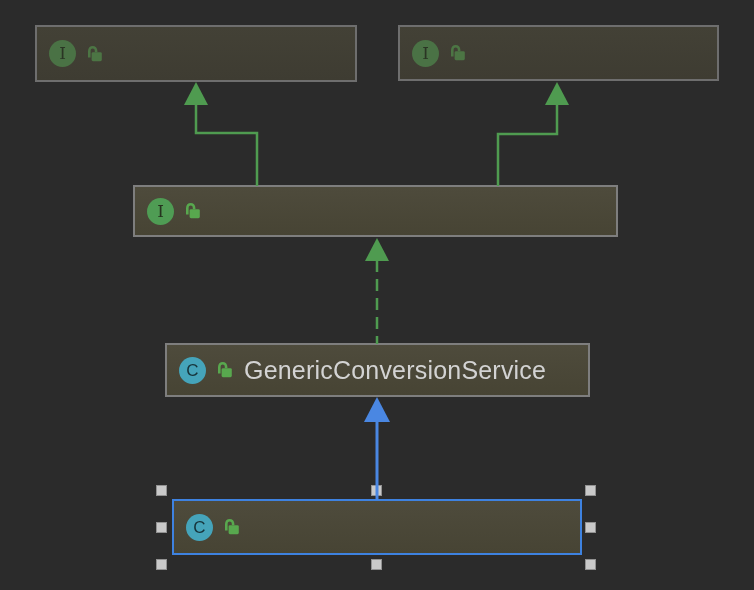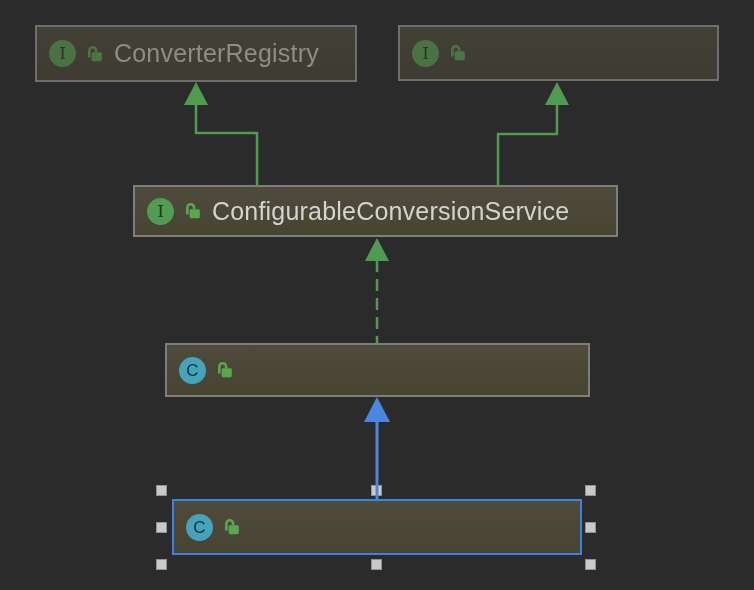--- a/index.html
+++ b/index.html
@@ -45,52 +45,51 @@
 <div class="canvas">
 
   <div class="node dim iface" style="left:35px;top:25px;width:322px;height:57px">
     <span class="ico">
       <span>I</span>
     </span>
     <svg class="lock" width="20" height="20" viewBox="0 0 20 20" fill="currentColor">
       <path d="M4 13.5 V7 C4 3.9 6 2 8.7 2 C11.4 2 13.4 3.9 13.4 7 V8.2 H10.8 V7 C10.8 5.3 9.8 4.6 8.7 4.6 C7.6 4.6 6.6 5.3 6.6 7 V13.5 Z"></path>
       <rect x="7.6" y="8.2" width="10.2" height="9" rx="1.4"></rect>
     </svg>
-    <span class="label">ConverterRegistry</span>
   </div>
 
   <div class="node dim iface" style="left:398px;top:25px;width:321px;height:56px">
     <span class="ico">
       <span>I</span>
     </span>
     <svg class="lock" width="20" height="20" viewBox="0 0 20 20" fill="currentColor">
       <path d="M4 13.5 V7 C4 3.9 6 2 8.7 2 C11.4 2 13.4 3.9 13.4 7 V8.2 H10.8 V7 C10.8 5.3 9.8 4.6 8.7 4.6 C7.6 4.6 6.6 5.3 6.6 7 V13.5 Z"></path>
       <rect x="7.6" y="8.2" width="10.2" height="9" rx="1.4"></rect>
     </svg>
   </div>
 
   <div class="node iface" style="left:133px;top:185px;width:485px;height:52px">
     <span class="ico">
       <span>I</span>
     </span>
     <svg class="lock" width="20" height="20" viewBox="0 0 20 20" fill="currentColor">
       <path d="M4 13.5 V7 C4 3.9 6 2 8.7 2 C11.4 2 13.4 3.9 13.4 7 V8.2 H10.8 V7 C10.8 5.3 9.8 4.6 8.7 4.6 C7.6 4.6 6.6 5.3 6.6 7 V13.5 Z"></path>
       <rect x="7.6" y="8.2" width="10.2" height="9" rx="1.4"></rect>
     </svg>
-    <span class="label">ConfigurableConversionService</span>
   </div>
 
   <div class="node cls" style="left:165px;top:343px;width:425px;height:54px">
     <span class="ico">
       <span>C</span>
     </span>
     <svg class="lock" width="20" height="20" viewBox="0 0 20 20" fill="currentColor">
       <path d="M4 13.5 V7 C4 3.9 6 2 8.7 2 C11.4 2 13.4 3.9 13.4 7 V8.2 H10.8 V7 C10.8 5.3 9.8 4.6 8.7 4.6 C7.6 4.6 6.6 5.3 6.6 7 V13.5 Z"></path>
       <rect x="7.6" y="8.2" width="10.2" height="9" rx="1.4"></rect>
     </svg>
+    <span class="label">GenericConversionService</span>
   </div>
 
   <div class="handle" style="left:156px;top:485px"></div>
   <div class="handle" style="left:371px;top:485px"></div>
   <div class="handle" style="left:585px;top:485px"></div>
   <div class="handle" style="left:156px;top:522px"></div>
   <div class="handle" style="left:585px;top:522px"></div>
   <div class="handle" style="left:156px;top:559px"></div>
   <div class="handle" style="left:371px;top:559px"></div>
   <div class="handle" style="left:585px;top:559px"></div>

